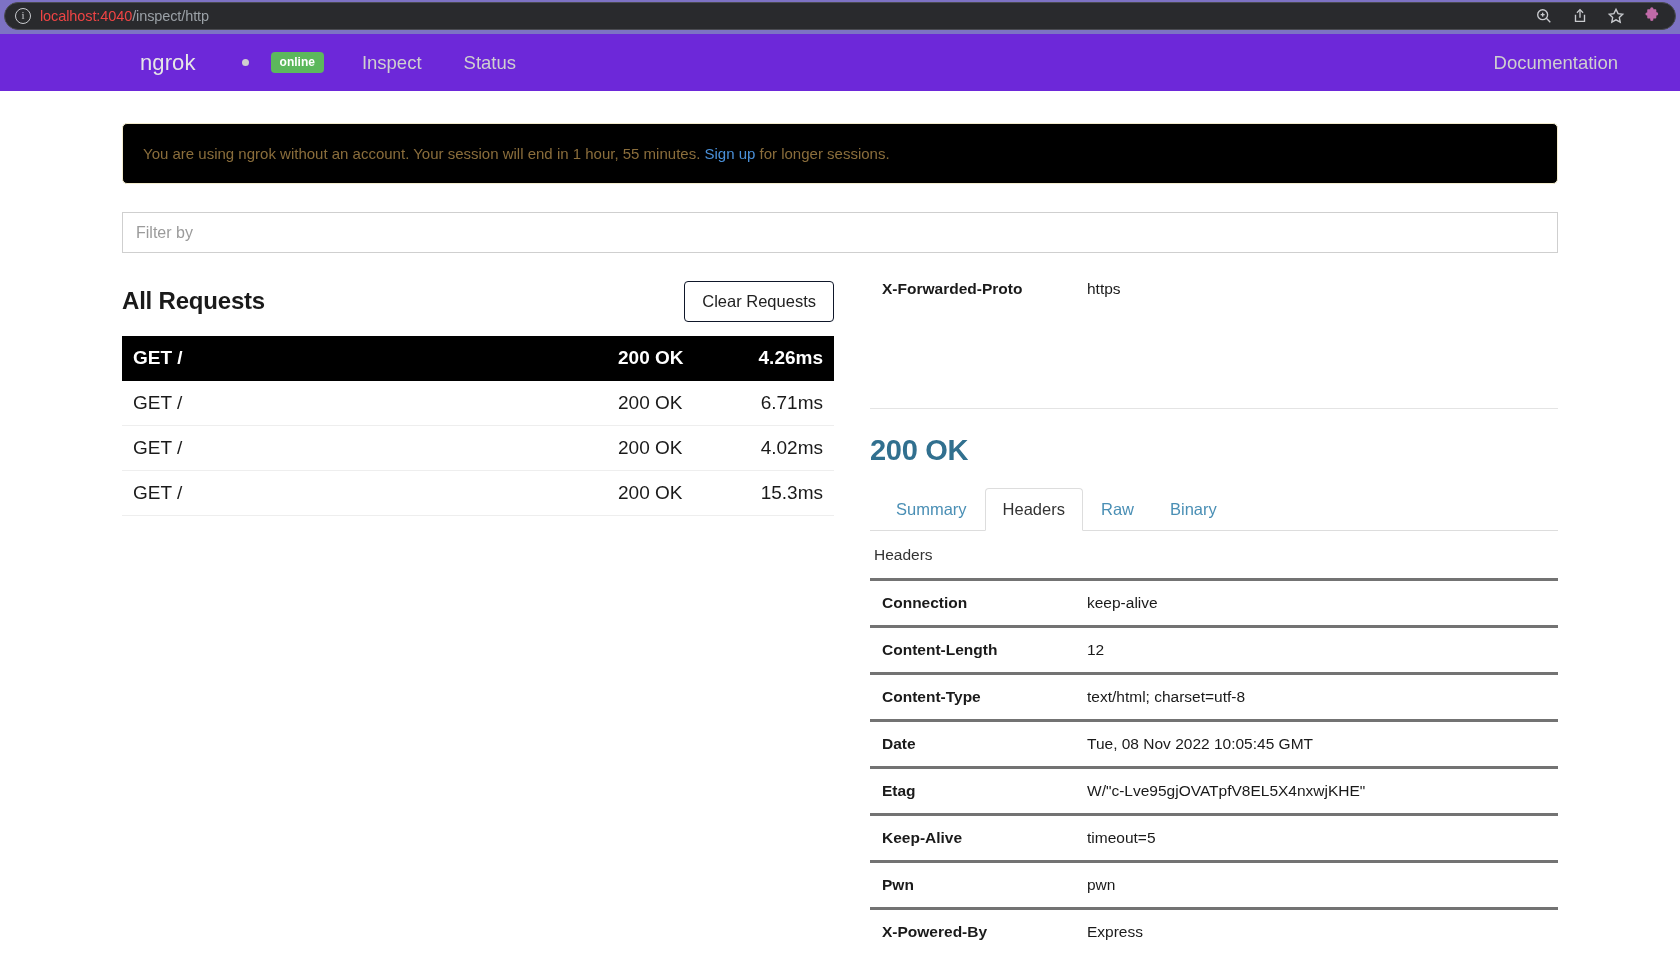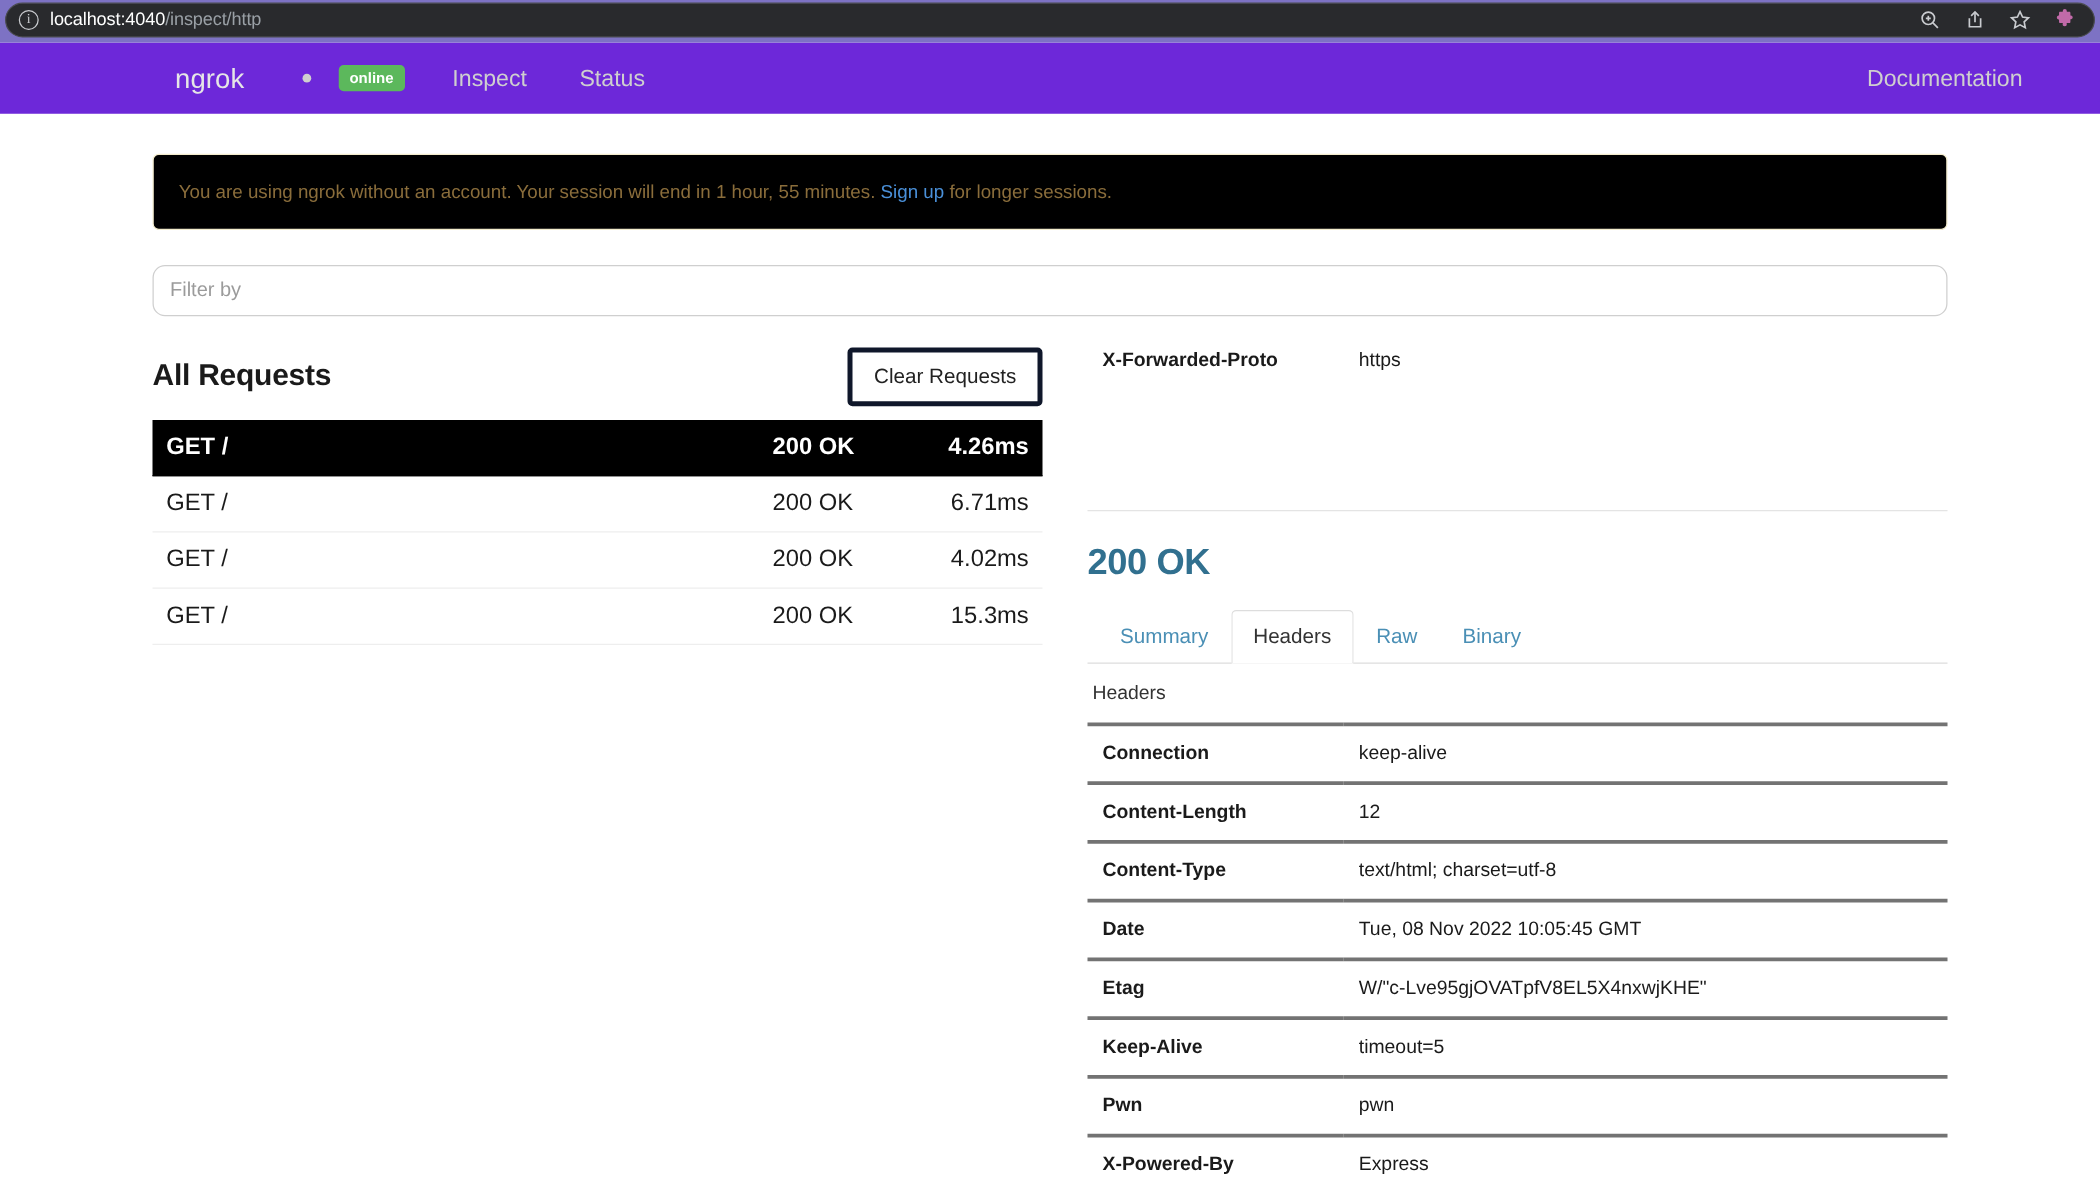--- a/index.html
+++ b/index.html
@@ -37,21 +37,21 @@
     font-family: "Liberation Serif", serif;
     flex: 0 0 auto;
     margin-right: 9px;
   }
   #url-text {
     color: #9aa0a6;
     font-size: 14.5px;
     white-space: nowrap;
     letter-spacing: -0.1px;
   }
-  #url-text .host { color: #ffffff; }
+  #url-text .host { color: #ef4444; }
   #chrome-right {
     margin-left: auto;
     display: flex;
     align-items: center;
     gap: 18px;
     padding-right: 4px;
   }
   .chrome-icon { width: 18px; height: 18px; display:block; }
 
   
@@ -112,21 +112,21 @@
     font-size: 15px;
   }
   #warning-banner a { color: #4a90d9; text-decoration: none; }
 
   
   #filter-input {
     margin-top: 28px;
     width: 100%;
     height: 41px;
     border: 1px solid #cfcfcf;
-    border-radius: 10px;
+    border-radius: 0;
     padding: 0 13px;
     font-size: 16px;
     font-family: "Liberation Sans", sans-serif;
     color: #333;
     background: #fff;
   }
   #filter-input::placeholder { color: #9b9b9b; }
 
   
   #body-cols { display: flex; margin-top: 0; }
@@ -143,21 +143,21 @@
   }
   #requests-title {
     font-size: 24px;
     font-weight: bold;
     color: #1a1a1a;
     letter-spacing: -0.2px;
   }
   #clear-requests-button {
     margin-left: auto;
     background: #ffffff;
-    border: 4px solid #0f172a;
+    border: 1px solid #0f172a;
     border-radius: 4px;
     padding: 10px 17px;
     font-size: 16.5px;
     font-family: "Liberation Sans", sans-serif;
     color: #222;
     cursor: pointer;
   }
   #request-list { margin-top: 13px; }
   .req-row {
     display: flex;

